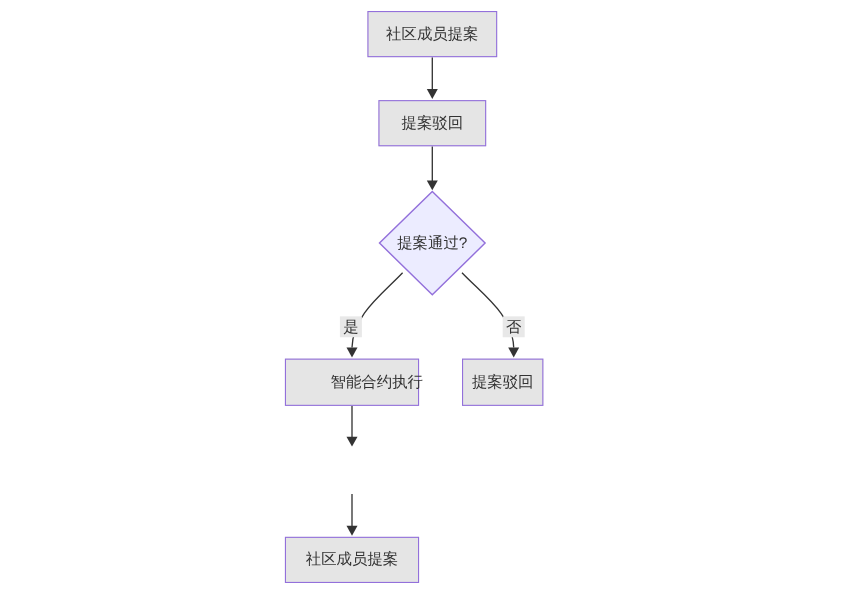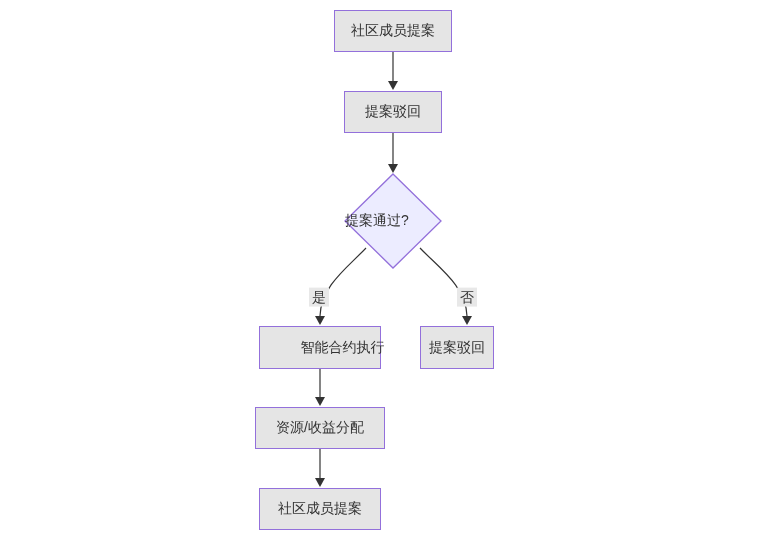--- a/index.html
+++ b/index.html
@@ -45,20 +45,21 @@
     align-items: center;
     justify-content: center;
     white-space: nowrap;
   }
   .node-text {
     position: absolute;
     color: #333333;
     font-size: 14px;
     display: flex;
     align-items: center;
+    justify-content: center;
     white-space: nowrap;
   }
   .edge-label {
     position: absolute;
     transform: translate(-50%, -50%);
     background: #e8e8e8;
     color: #333333;
     font-size: 14px;
     padding: 1px 3px;
     line-height: 1.2;
@@ -106,23 +107,20 @@
   </div>
 
   <div class="node" style="left:259px; top:326px; width:122px; height:43px;padding-left:45px;">
     <span>智能合约执行</span>
   </div>
 
   <div class="node" style="left:420px; top:326px; width:74px; height:43px;">
     <span>提案驳回</span>
   </div>
 
-  <div class="node" style="left:255px; top:407px; width:130px; height:42px;">
-    <span>资源/收益分配</span>
-  </div>
 
   <div class="node" style="left:259px; top:488px; width:122px; height:42px;">
     <span>社区成员提案</span>
   </div>
 
   <div class="edge-label" style="left:319px; top:297px;">是</div>
 
   <div class="edge-label" style="left:467px; top:297px;">否</div>
 
 </div>

